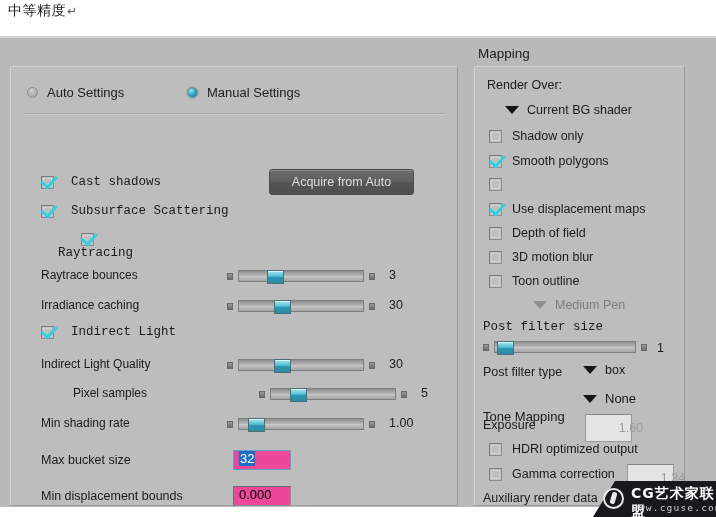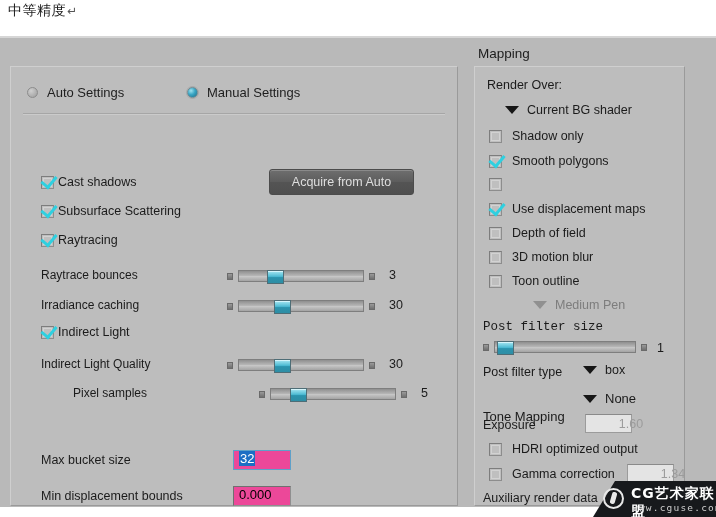--- a/index.html
+++ b/index.html
@@ -112,21 +112,21 @@
     border: solid #2fd0e0;
     border-width: 0 3px 3px 0;
     transform: rotate(40deg);
   }
 
   .chk-row {
     position: absolute;
     display: flex; align-items: center;
     font-size: 12.5px; color: #1b1b1b;
   }
-  .chk-row .lbl { margin-left: 4px; white-space: nowrap; }
+  .chk-row .lbl { margin-left: 17px; white-space: nowrap; font-family: Liberation Mono, monospace; }
 
   
   #acquire-btn {
     position: absolute;
     left: 258px; top: 102px;
     width: 143px; height: 24px;
     border: 1px solid #4c4c4c;
     border-radius: 3px;
     background: linear-gradient(#6e6e6e, #5d5d5d 48%, #545454 52%, #4f4f4f);
     color: #dedede;
@@ -264,21 +264,21 @@
     position: absolute;
     left: 14px;
     display: flex; align-items: center;
     font-size: 12.5px; color: #1b1b1b;
     white-space: nowrap;
   }
   .r-chk .lbl { margin-left: 10px; }
 
   .ro-field {
     position: absolute;
-    height: 19px;
+    height: 28px;
     box-sizing: border-box;
     background: #e4e4e4;
     border: 1px solid #9b9b9b;
     border-top-color: #8a8a8a;
     color: #9c9c9c;
     font-size: 12.5px;
     display: flex; align-items: center; justify-content: center; padding-left: 45px;
   }
 
   .r-slider {
@@ -358,21 +358,21 @@
     <div class="hr-sep"></div>
 
     <div class="chk-row" style="left:30px; top:108px;">
       <span class="cb on"></span>
       <span class="lbl">Cast shadows</span>
     </div>
     <div class="chk-row" style="left:30px; top:137px;">
       <span class="cb on"></span>
       <span class="lbl">Subsurface Scattering</span>
     </div>
-    <div class="chk-row" style="left:30px; top:166px;">
+    <div class="chk-row" style="left:30px; top:166px;flex-direction:column;">
       <span class="cb on"></span>
       <span class="lbl">Raytracing</span>
     </div>
 
     <div id="acquire-btn">
       <span>Acquire from Auto</span>
     </div>
 
     <div class="slider-row" style="top:200px;">
       <span class="s-label">Raytrace bounces</span>
@@ -420,20 +420,31 @@
       <div class="track-wrap">
         <span class="end-mark l"></span>
         <div class="track">
           <div class="thumb" style="left: 19.26px;"></div>
         </div>
         <span class="end-mark r"></span>
       </div>
       <span class="s-val">5</span>
     </div>
 
+    <div class="slider-row" style="top:348px;">
+      <span class="s-label">Min shading rate</span>
+      <div class="track-wrap">
+        <span class="end-mark l"></span>
+        <div class="track">
+          <div class="thumb" style="left: 8.56px;"></div>
+        </div>
+        <span class="end-mark r"></span>
+      </div>
+      <span class="s-val">1.00</span>
+    </div>
 
     <div class="field-row" style="top:383px;">
       <span class="f-label">Max bucket size</span>
       <div class="txt-input sel">
         <span class="val">32</span>
       </div>
     </div>
     <div class="field-row" style="top:419px;">
       <span class="f-label">Min displacement bounds</span>
       <div class="txt-input">

